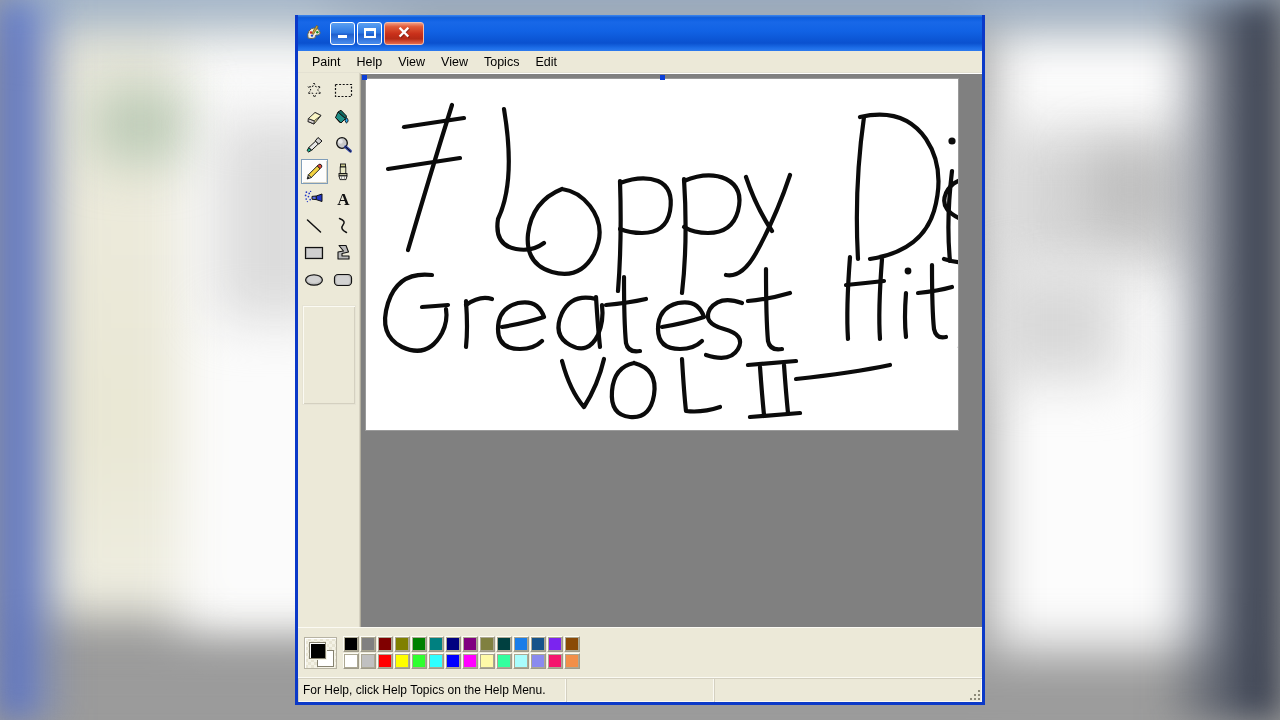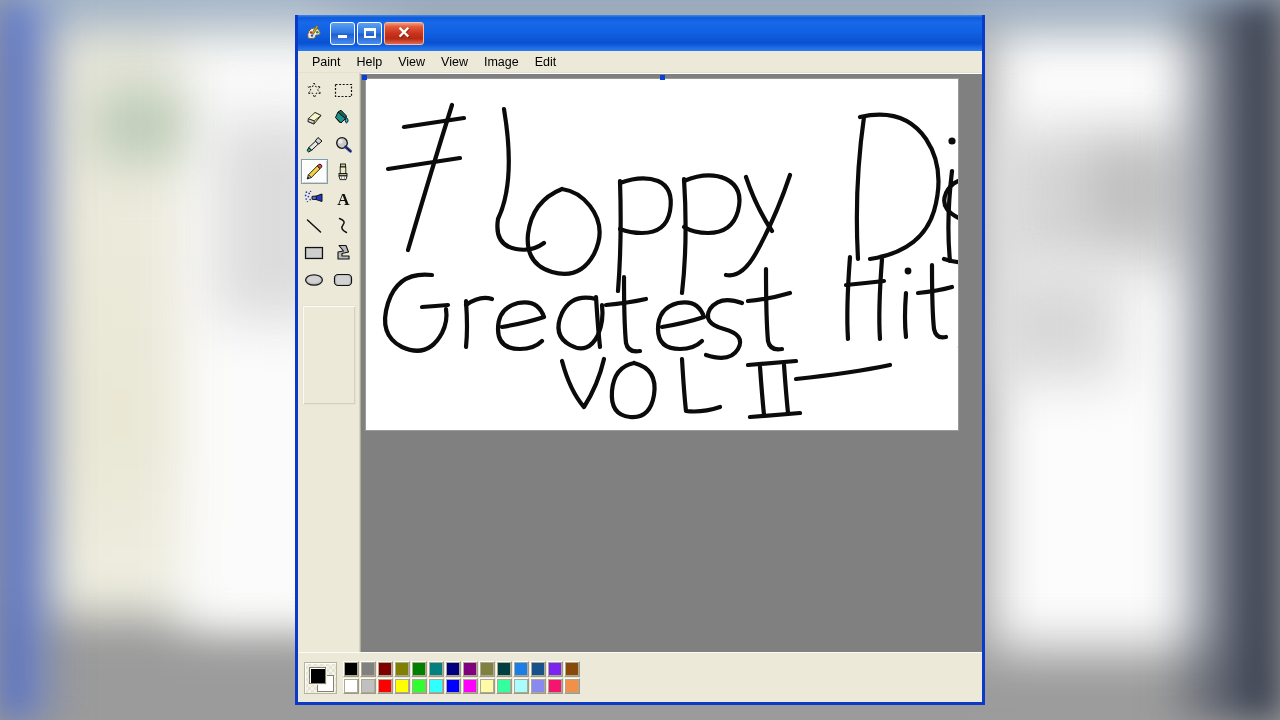--- a/index.html
+++ b/index.html
@@ -319,21 +319,21 @@
         <span class="close-glyph">✕</span>
       </div>
     </div>
   </div>
 
   <div id="menubar">
     <div class="menu-item">Paint</div>
     <div class="menu-item">Help</div>
     <div class="menu-item">View</div>
     <div class="menu-item">View</div>
-    <div class="menu-item">Image</div>
+    <div class="menu-item">Topics</div>
     <div class="menu-item">Edit</div>
   </div>
 
   <div id="work-area">
 
     <div id="toolbox">
       <div id="tool-grid">
 
         <div class="tool">
           <svg width="19" height="17" viewBox="0 0 19 17">
@@ -590,13 +590,28 @@
         <div class="swatch" style="background: rgb(169, 253, 253);"></div>
         <div class="swatch" style="background: rgb(21, 83, 138);"></div>
         <div class="swatch" style="background: rgb(138, 138, 238);"></div>
         <div class="swatch" style="background: rgb(123, 36, 239);"></div>
         <div class="swatch" style="background: rgb(244, 21, 110);"></div>
         <div class="swatch" style="background: rgb(138, 74, 7);"></div>
         <div class="swatch" style="background: rgb(242, 143, 73);"></div>
       </div>
   </div>
 
+  <div id="statusbar">
+    <div class="status-pane" id="status-main">For Help, click Help Topics on the Help Menu.</div>
+    <div class="status-pane" id="status-pane2"></div>
+    <div class="status-pane" id="status-pane3">
+      <span></span>
+      <span id="resize-grip">
+        <span class="grip-dot" style="right:0px;  bottom:0px;"></span>
+        <span class="grip-dot" style="right:4px;  bottom:0px;"></span>
+        <span class="grip-dot" style="right:8px;  bottom:0px;"></span>
+        <span class="grip-dot" style="right:0px;  bottom:4px;"></span>
+        <span class="grip-dot" style="right:4px;  bottom:4px;"></span>
+        <span class="grip-dot" style="right:0px;  bottom:8px;"></span>
+      </span>
+    </div>
+  </div>
 </div>
 
 </body></html>

